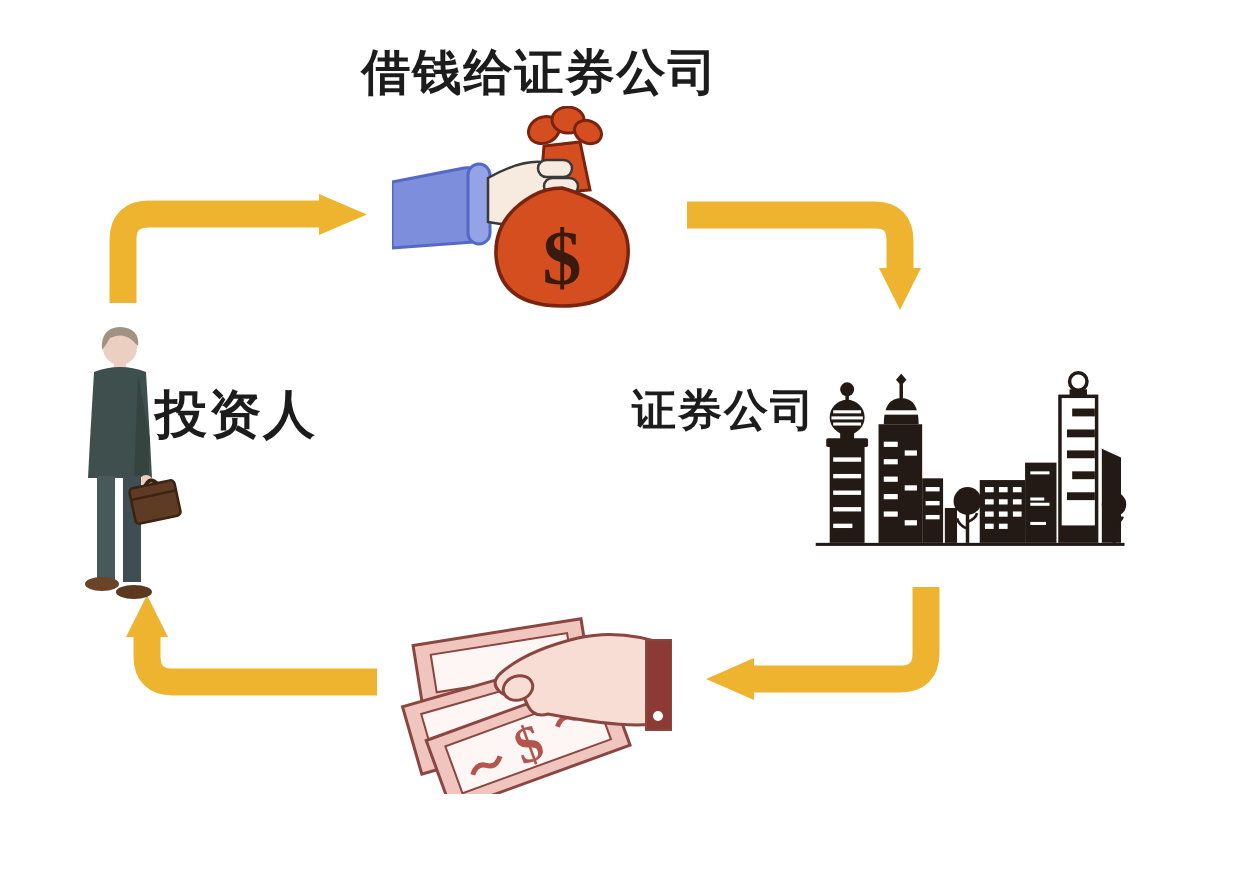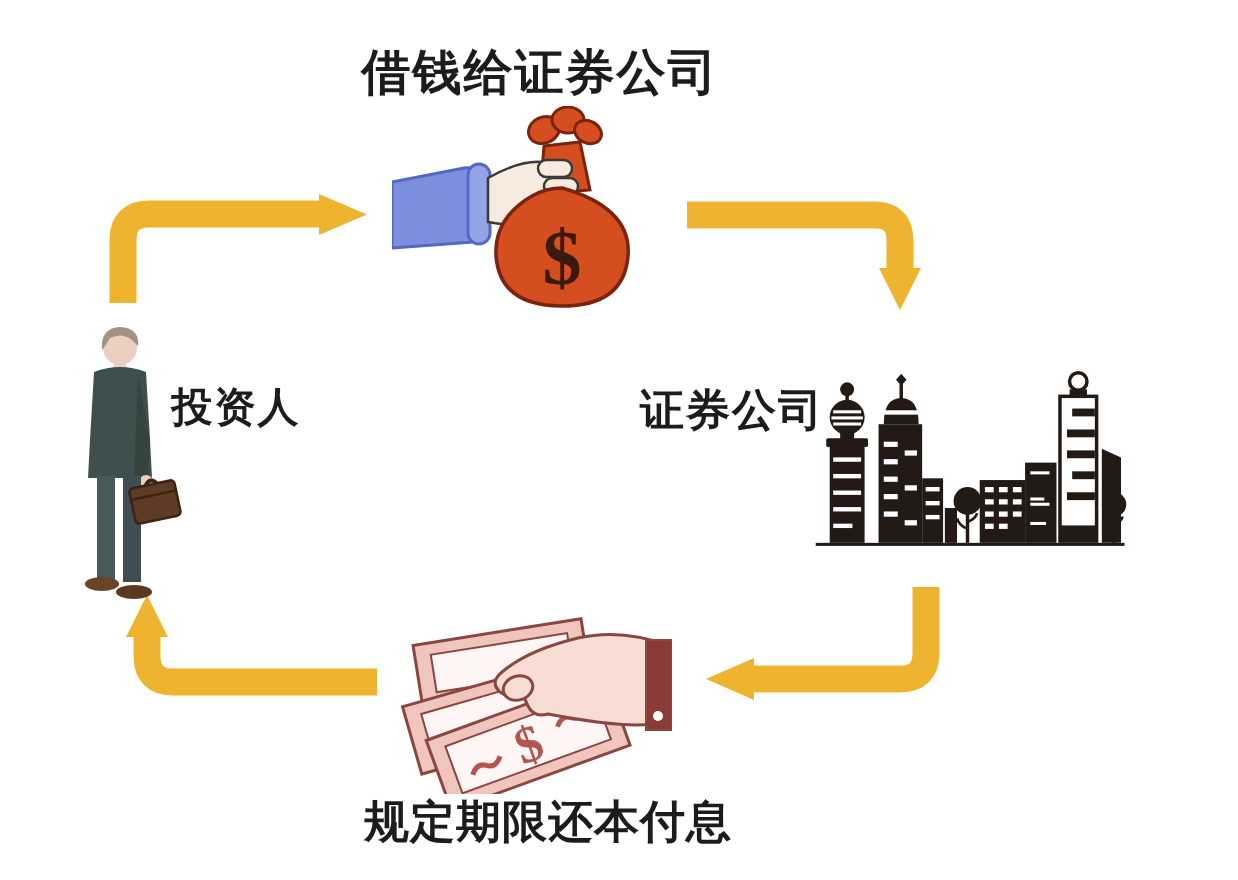--- a/index.html
+++ b/index.html
@@ -20,22 +20,22 @@
   body{font-family:"Liberation Sans","DejaVu Sans",sans-serif;background:#e9e9e9;}
   .stage{
     position:relative;width:1238px;height:880px;background:var(--bg);
     overflow:hidden;margin:0 auto;
   }
   .label{
     position:absolute;color:var(--ink);font-weight:bold;white-space:nowrap;
     transform:translateX(-50%);letter-spacing:2px;
   }
   .title-top{left:540px;top:40px;font-size:49px;}
-  .label-left{left:236px;top:380px;font-size:41px;}
-  .label-right{left:724px;top:381px;font-size:44px;margin-left:8px;}
+  .label-left{left:236px;top:380px;font-size:52px;}
+  .label-right{left:724px;top:381px;font-size:44px;}
   .label-bottom{left:548px;top:792px;font-size:45px;letter-spacing:1px;}
   .watermark{
     position:absolute;left:1040px;top:822px;transform:translateX(-50%);
     color:var(--wm);font-size:34px;font-weight:bold;white-space:nowrap;
     text-shadow:2px 2px 0 #ffffff;letter-spacing:1px;
   }
   .art{position:absolute;}
   .art svg{display:block;width:100%;height:100%;}
   .a-tl{left:105px;top:193px;width:270px;height:112px;}
   .a-tr{left:685px;top:196px;width:238px;height:116px;}
@@ -47,21 +47,20 @@
   .cashhand{left:396px;top:598px;width:276px;height:196px;}
 </style>
 </head>
 <body>
 
 <div class="stage">
 
   <div class="label title-top">借钱给证券公司</div>
   <div class="label label-left">投资人</div>
   <div class="label label-right">证券公司</div>
-  <div class="label label-bottom">规定期限还本付息</div>
 
   <div class="art a-tl">
     <svg viewBox="0 0 270 112">
       <path d="M18 110 L18 47 Q18 21 44 21 L218 21" fill="none" stroke="var(--arrow)" stroke-width="27"></path>
       <polygon points="214,1 214,42 262,21.5" fill="var(--arrow)"></polygon>
     </svg>
   </div>
 
   <div class="art a-tr">
     <svg viewBox="0 0 238 116">

